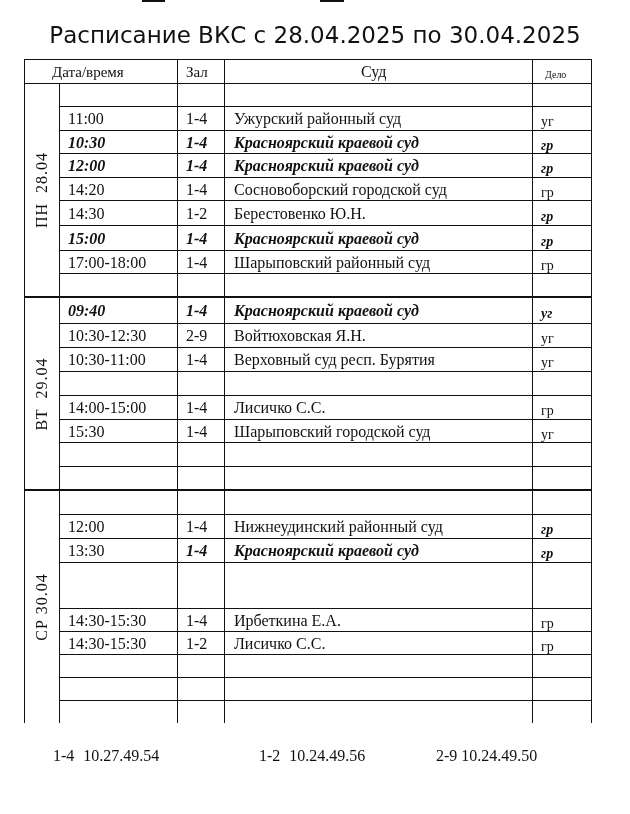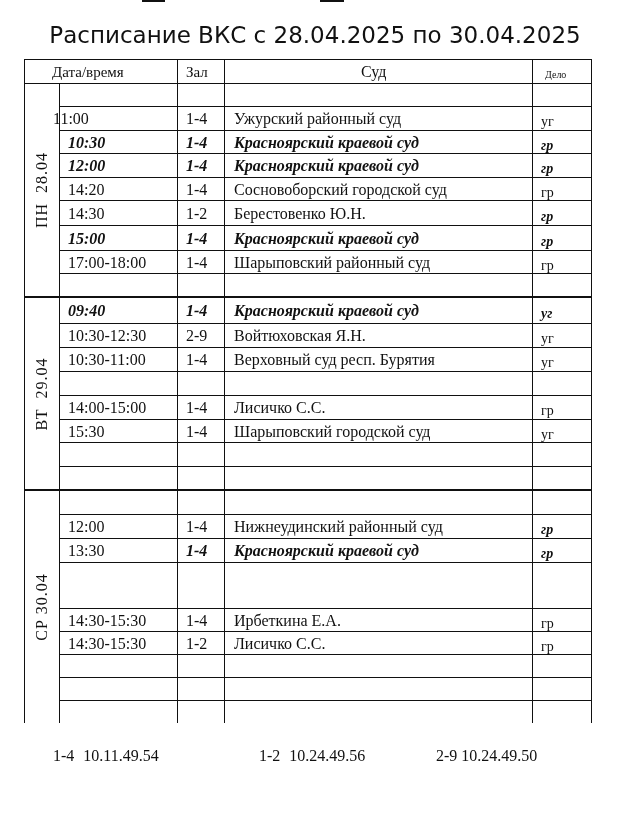--- a/index.html
+++ b/index.html
@@ -45,21 +45,21 @@
 <div class="cell hdr" style="left: 186px; top: 63px;">Зал</div>
 <div class="cell hdr" style="left: 361px; top: 63px; font-size: 16px;">Суд</div>
 <div class="cell hdr-small" style="left: 545px; top: 66px;">Дело</div>
 <div class="daylabel" style="white-space: pre; left: 3.5px; top: 181px;">ПН  28.04</div>
 <div class="hline" style="left: 59px; top: 106px; width: 533px;"></div>
 <div class="cell" style="left: 68px; top: 87px;"></div>
 <div class="cell" style="left: 186px; top: 87px;"></div>
 <div class="cell" style="left: 234px; top: 87px;"></div>
 <div class="cell case" style="left: 541px; top: 90px;"></div>
 <div class="hline" style="left: 59px; top: 130px; width: 533px;"></div>
-<div class="cell" style="left: 53px; top: 110px;">11:00</div>
+<div class="cell" style="left: 68px; top: 110px;">11:00</div>
 <div class="cell" style="left: 186px; top: 110px;">1-4</div>
 <div class="cell" style="left: 234px; top: 110px;">Ужурский районный суд</div>
 <div class="cell case" style="left: 541px; top: 113px;">уг</div>
 <div class="hline" style="left: 59px; top: 153px; width: 533px;"></div>
 <div class="cell b" style="left: 68px; top: 134px;">10:30</div>
 <div class="cell b" style="left: 186px; top: 134px;">1-4</div>
 <div class="cell b" style="left: 234px; top: 134px;">Красноярский краевой суд</div>
 <div class="cell case b" style="left: 541px; top: 137px;">гр</div>
 <div class="hline" style="left: 59px; top: 177px; width: 533px;"></div>
 <div class="cell b" style="left: 68px; top: 157px;">12:00</div>
@@ -170,15 +170,15 @@
 <div class="cell case" style="left: 541px; top: 661px;"></div>
 <div class="hline" style="left: 59px; top: 700px; width: 533px;"></div>
 <div class="cell" style="left: 68px; top: 681px;"></div>
 <div class="cell" style="left: 186px; top: 681px;"></div>
 <div class="cell" style="left: 234px; top: 681px;"></div>
 <div class="cell case" style="left: 541px; top: 684px;"></div>
 <div class="cell" style="left: 68px; top: 704px;"></div>
 <div class="cell" style="left: 186px; top: 704px;"></div>
 <div class="cell" style="left: 234px; top: 704px;"></div>
 <div class="cell case" style="left: 541px; top: 707px;"></div>
-<div class="footer" style="left: 53px;"><span>1-4</span><span style="display: inline-block; width: 9px;"></span><span>10.11.49.54</span></div>
+<div class="footer" style="left: 53px;"><span>1-4</span><span style="display: inline-block; width: 9px;"></span><span>10.27.49.54</span></div>
 <div class="footer" style="left: 259px;"><span>1-2</span><span style="display: inline-block; width: 9px;"></span><span>10.24.49.56</span></div>
 <div class="footer" style="left: 436px;"><span>2-9</span><span style="display: inline-block; width: 4px;"></span><span>10.24.49.50</span></div>
 
 </body></html>

